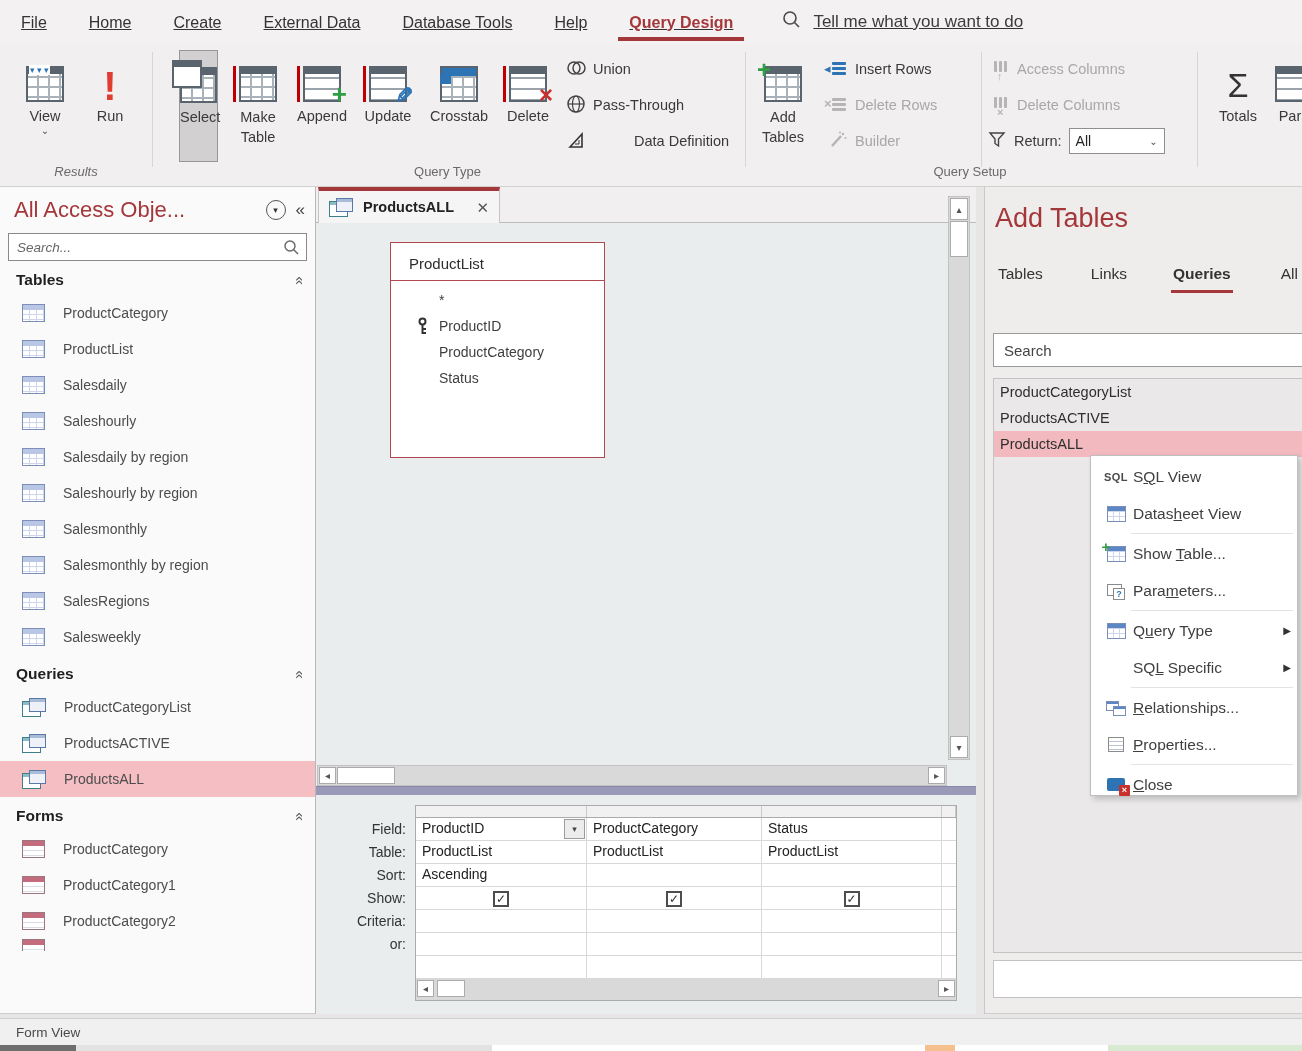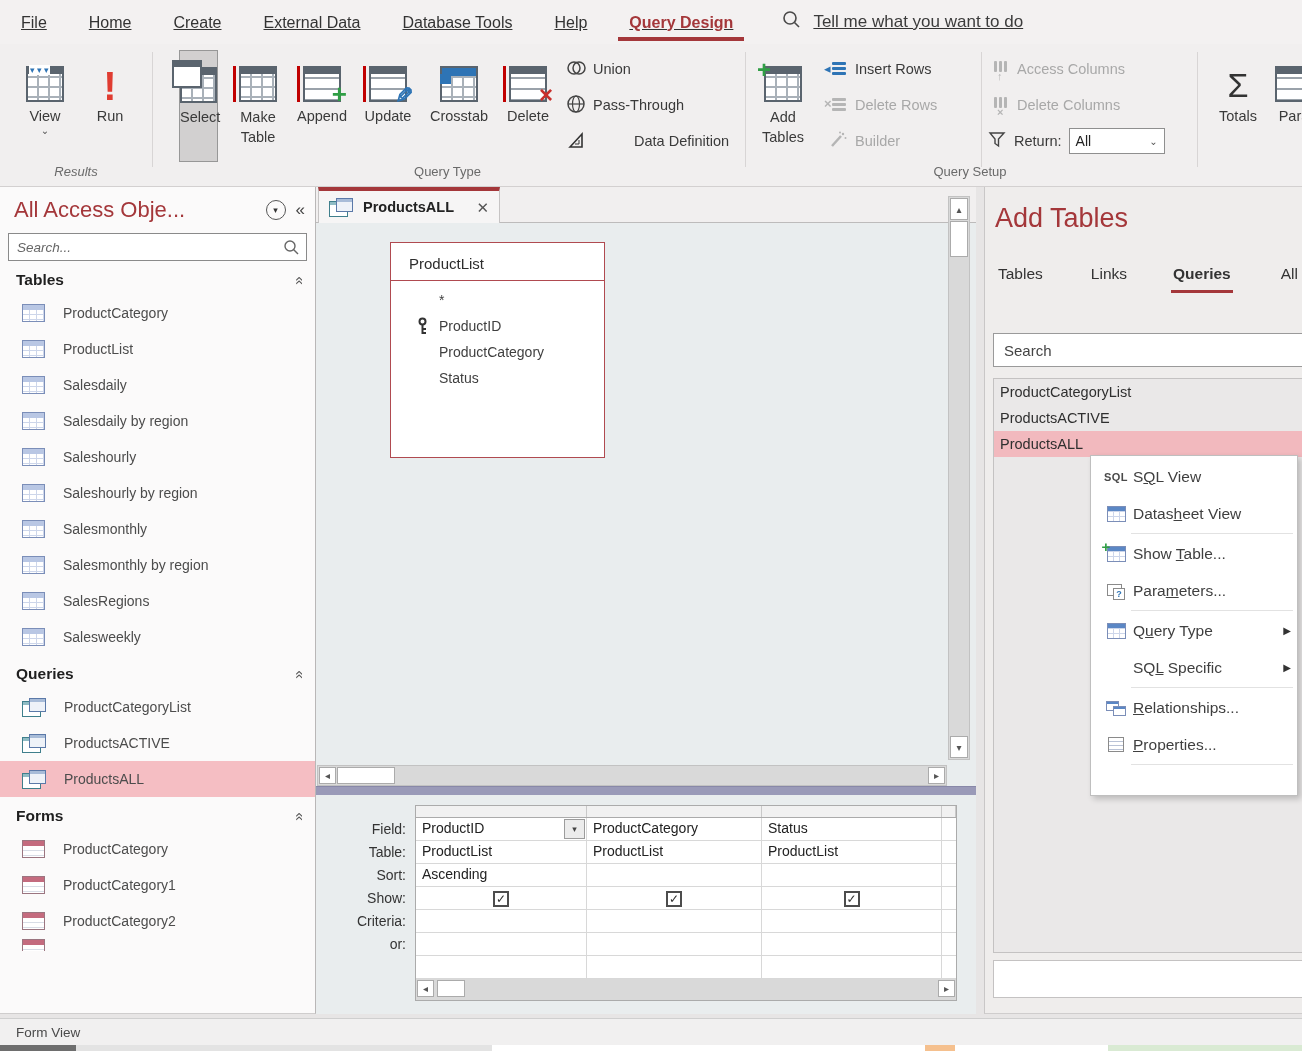--- a/index.html
+++ b/index.html
@@ -398,25 +398,25 @@
     <div class="nav-item">
         <span class="ni-tbl"></span>
         <span>ProductList</span>
       </div>
     <div class="nav-item">
         <span class="ni-tbl"></span>
         <span>Salesdaily</span>
       </div>
     <div class="nav-item">
         <span class="ni-tbl"></span>
+        <span>Saleshourly</span>
+      </div>
+    <div class="nav-item">
+        <span class="ni-tbl"></span>
         <span>Salesdaily by region</span>
-      </div>
-    <div class="nav-item">
-        <span class="ni-tbl"></span>
-        <span>Saleshourly</span>
       </div>
     <div class="nav-item">
         <span class="ni-tbl"></span>
         <span>Saleshourly by region</span>
       </div>
     <div class="nav-item">
         <span class="ni-tbl"></span>
         <span>Salesmonthly</span>
       </div>
     <div class="nav-item">
@@ -656,20 +656,26 @@
         </span>
       <span class="cm-lbl"><span></span><span class="acc">R</span><span>elationships...</span></span>
     </div>
     <div class="cm-item">
       <span class="cm-ic">
           <span class="mi-props"></span>
         </span>
       <span class="cm-lbl"><span></span><span class="acc">P</span><span>roperties...</span></span>
     </div>
     <div class="cm-sep"></div>
+    <div class="cm-item">
+      <span class="cm-ic">
+          <span class="mi-close"></span>
+        </span>
+      <span class="cm-lbl"><span></span><span class="acc">C</span><span>lose</span></span>
+    </div>
   </div>
 
   <div class="statusbar">
     <span>Form View</span>
   </div>
   <div class="bottomstrip">
     <span class="bs-seg" style="left:0;width:76px;background:#6e6e6e;"></span>
     <span class="bs-seg" style="left:76px;width:416px;background:#e3e3e3;"></span>
     <span class="bs-seg" style="left:925px;width:30px;background:#f5c08e;"></span>
     <span class="bs-seg" style="left:1108px;width:194px;background:#d9ead3;"></span>

